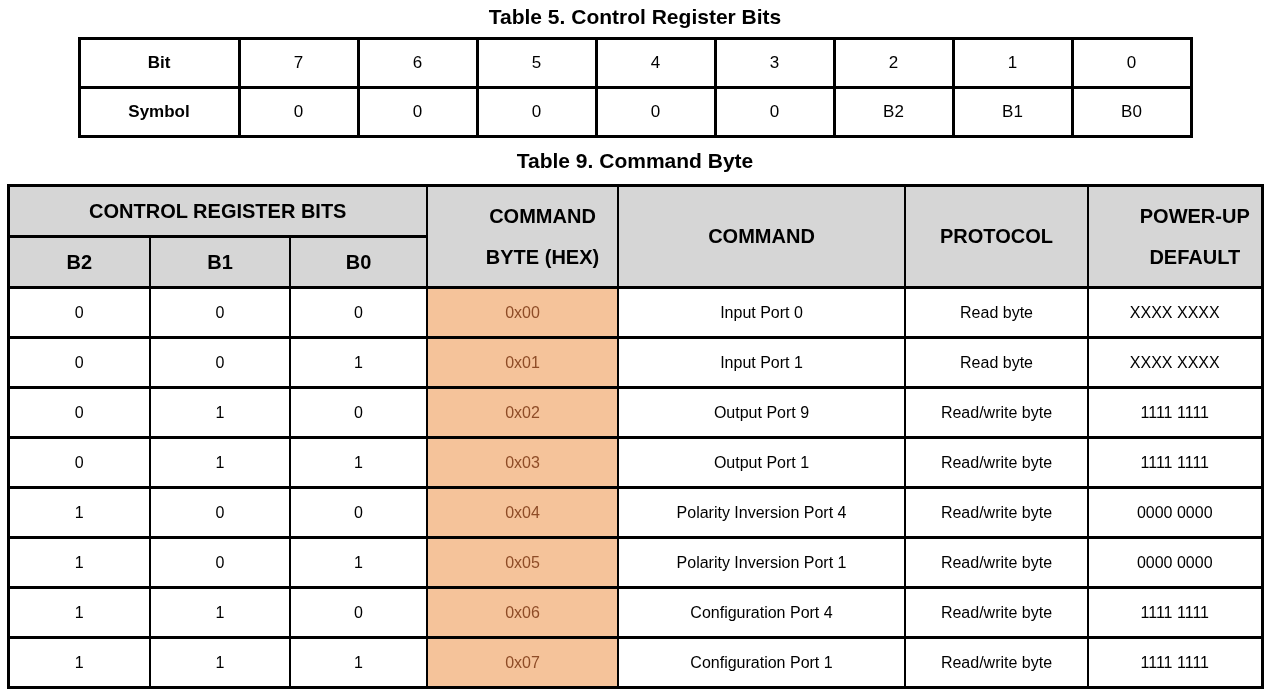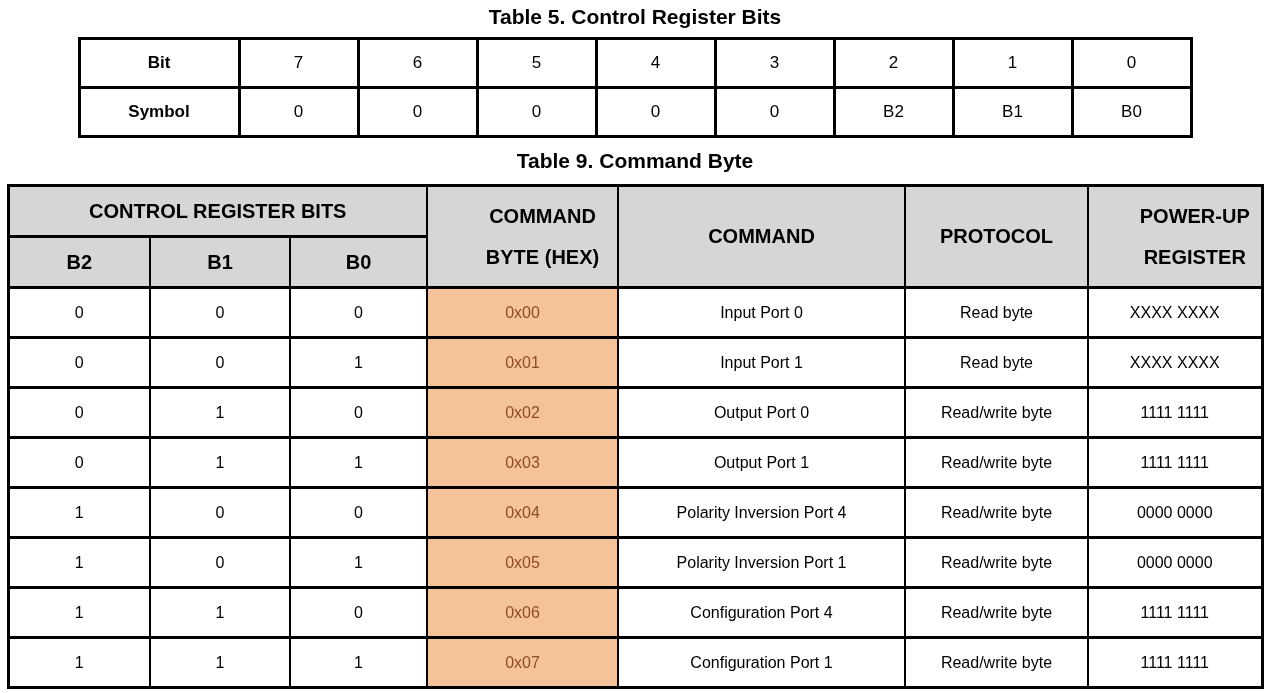--- a/index.html
+++ b/index.html
@@ -145,21 +145,21 @@
     <tr>
       <th colspan="3">CONTROL REGISTER BITS</th>
       <th rowspan="2" class="two-line">
         <div>COMMAND</div>
         <div>BYTE (HEX)</div>
       </th>
       <th rowspan="2">COMMAND</th>
       <th rowspan="2">PROTOCOL</th>
       <th rowspan="2" class="two-line">
         <div>POWER-UP</div>
-        <div>REGISTER</div>
+        <div>DEFAULT</div>
       </th>
     </tr>
     <tr>
       <th>B2</th>
       <th>B1</th>
       <th>B0</th>
     </tr>
   </thead>
   <tbody>
     <tr>
@@ -178,21 +178,21 @@
       <td class="cmd">0x01</td>
       <td>Input Port 1</td>
       <td>Read byte</td>
       <td>XXXX XXXX</td>
     </tr>
     <tr>
       <td>0</td>
       <td>1</td>
       <td>0</td>
       <td class="cmd">0x02</td>
-      <td>Output Port 0</td>
+      <td>Output Port 9</td>
       <td>Read/write byte</td>
       <td>1111 1111</td>
     </tr>
     <tr>
       <td>0</td>
       <td>1</td>
       <td>1</td>
       <td class="cmd">0x03</td>
       <td>Output Port 1</td>
       <td>Read/write byte</td>

